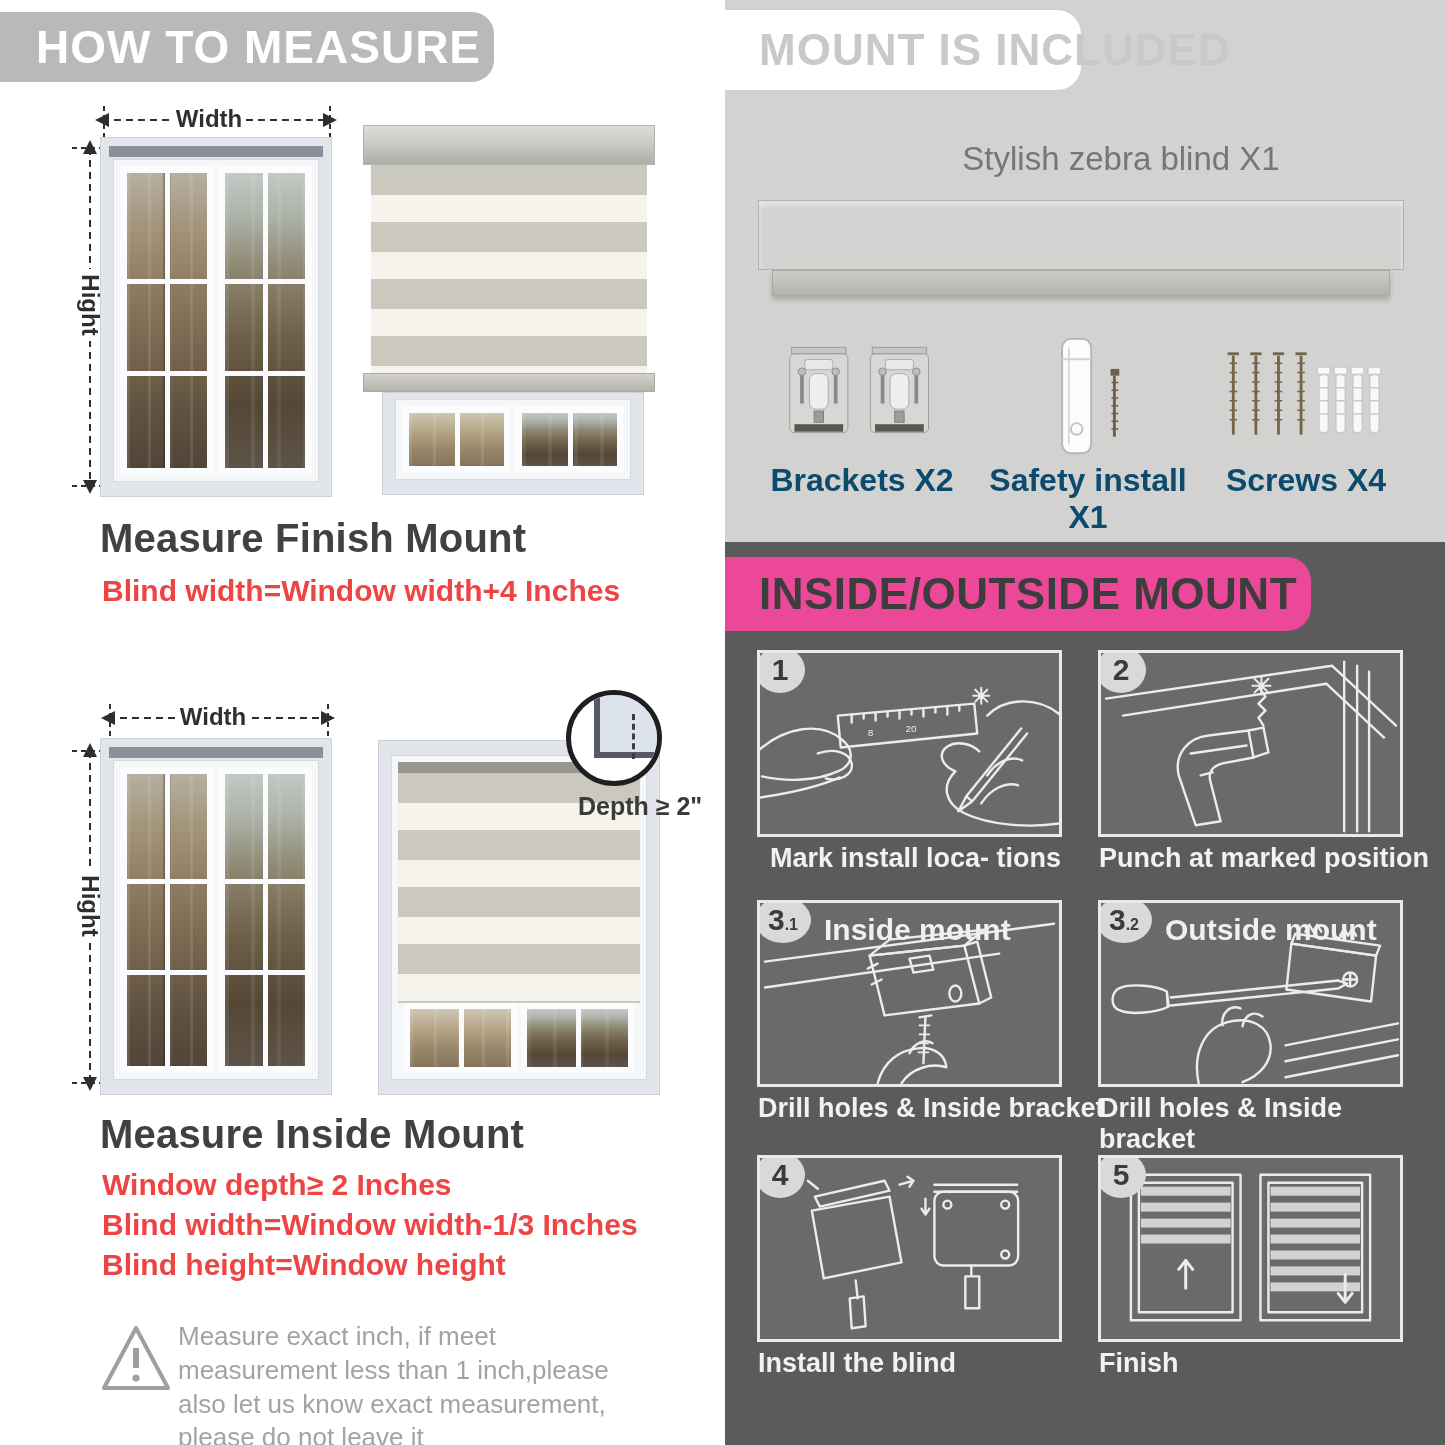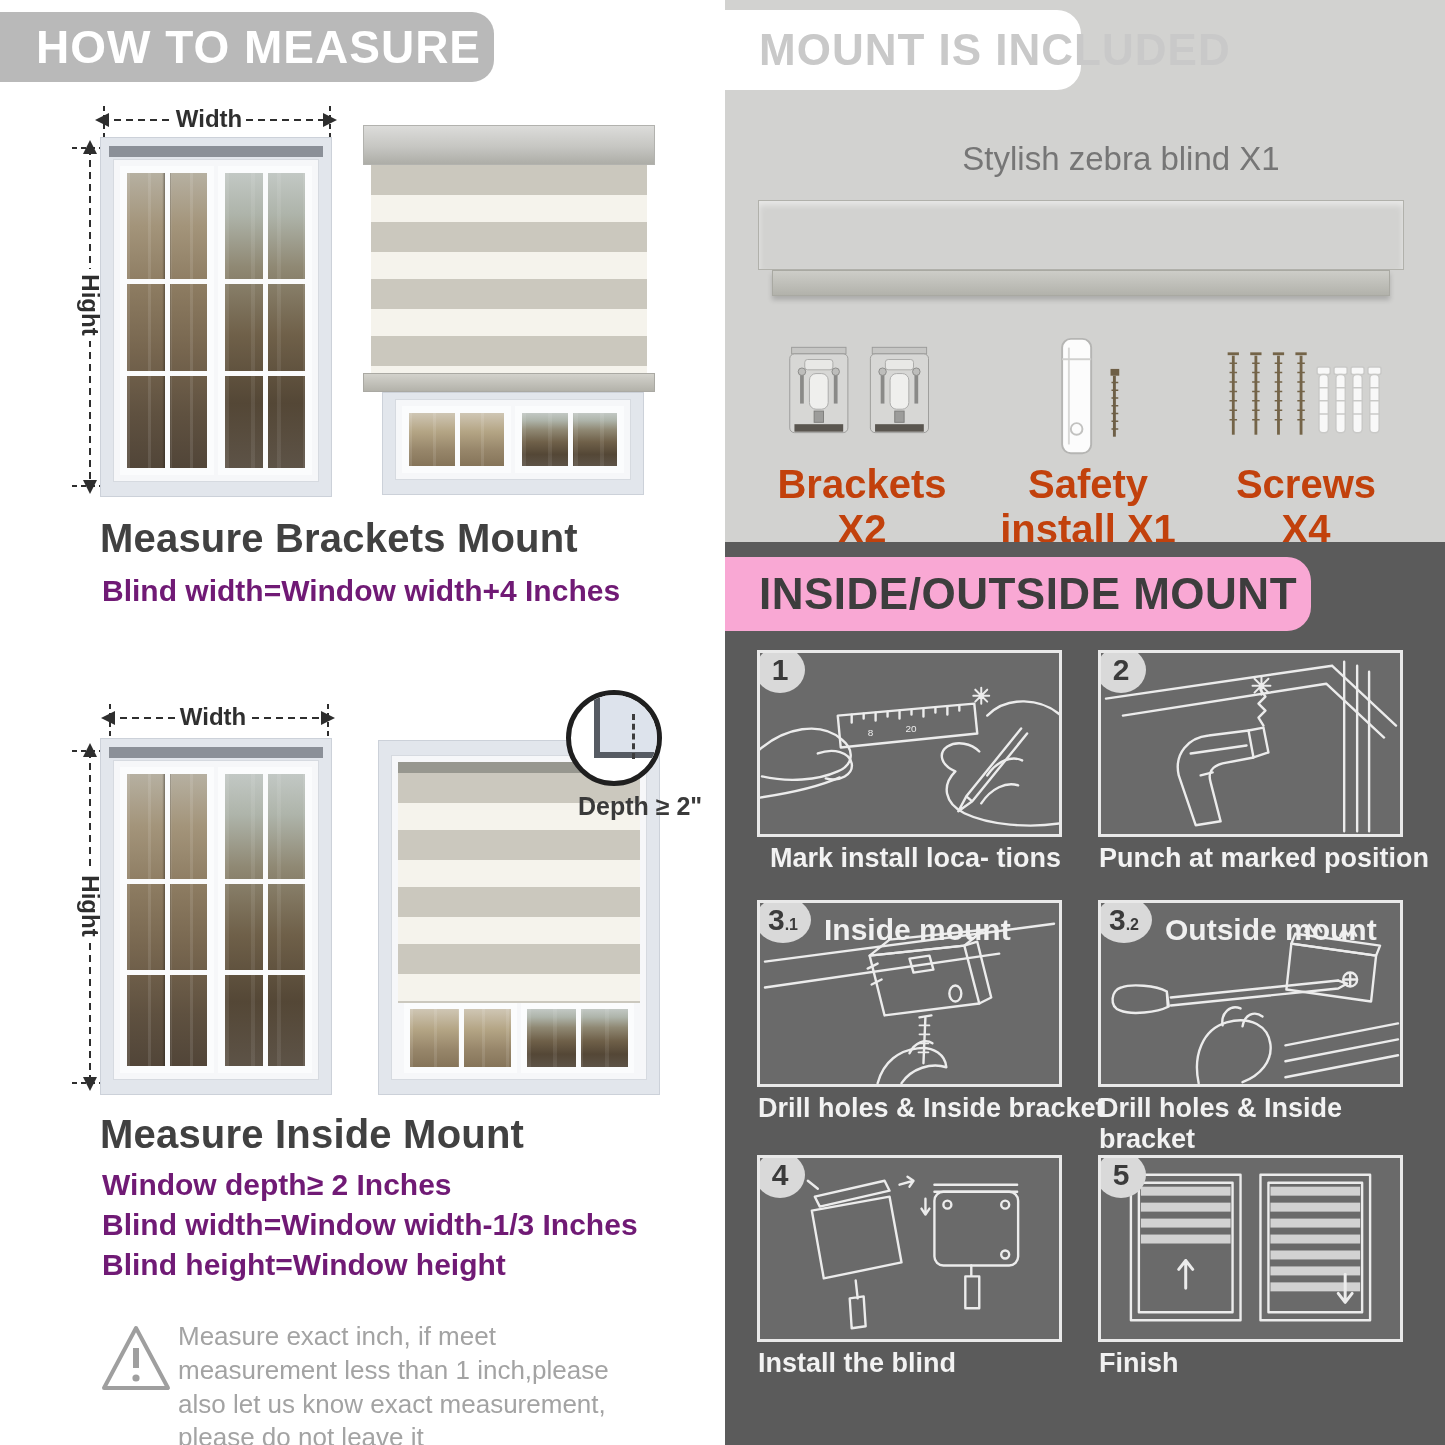--- a/index.html
+++ b/index.html
@@ -6,26 +6,26 @@
   #canvas{position:relative;width:1445px;height:1445px;background:#ffffff;overflow:hidden;
           font-family:"Liberation Sans",sans-serif;}
   .abs{position:absolute;}
   
   .banner-left{left:0;top:12px;width:494px;height:70px;background:#b9b9b9;
     border-radius:0 22px 22px 0;color:#ffffff;font-size:46px;font-weight:bold;
     line-height:70px;padding-left:36px;letter-spacing:1px;box-sizing:border-box;}
   .banner-right{left:725px;top:10px;width:356px;height:80px;background:#ffffff;
     border-radius:0 24px 24px 0;color:#c9c9c9;font-size:44px;font-weight:bold;
     line-height:80px;padding-left:34px;letter-spacing:1px;box-sizing:border-box;white-space:nowrap;}
-  .banner-mount{left:725px;top:557px;width:586px;height:74px;background:#f9a8d4;
+  .banner-mount{left:725px;top:557px;width:586px;height:74px;background:#ec4899;
     border-radius:0 24px 24px 0;color:#3d3d3d;font-size:44px;font-weight:bold;
     line-height:74px;padding-left:34px;letter-spacing:.5px;box-sizing:border-box;white-space:nowrap;}
   
   .heading{font-size:40px;font-weight:bold;color:#414141;letter-spacing:.2px;}
-  .formula{font-size:30px;font-weight:bold;color:#701a75;}
+  .formula{font-size:30px;font-weight:bold;color:#ef4444;}
   .dim-label{font-size:24px;font-weight:bold;color:#2f2f2f;background:#ffffff;
     text-align:center;line-height:26px;}
   .depth-label{font-size:25px;font-weight:bold;color:#3a3a3a;}
   .warn-text{font-size:26px;color:#a3a3a3;line-height:1.3;}
   
   .win{background:#e2e6ec;border:1px solid #ccd1d9;box-sizing:border-box;}
   .lintel{position:absolute;left:8px;right:8px;top:8px;height:11px;background:#8b9098;}
   .opening{position:absolute;left:12px;right:12px;top:21px;bottom:14px;background:#f6f7f9;
     border:1px solid #d6dae0;}
   .door{position:absolute;top:6px;bottom:6px;border:7px solid #fbfcfd;
@@ -58,21 +58,21 @@
   
   .right-top{left:725px;top:0;width:720px;height:542px;background:#d2d2d0;}
   .dark-sec{left:725px;top:542px;width:720px;height:903px;background:#5b5b5b;}
   .stylish{left:725px;top:140px;width:720px;text-align:center;font-size:33px;font-weight:normal;color:#767676;margin-left:36px;}
   .bar-main{left:758px;top:200px;width:646px;height:70px;
     background:linear-gradient(180deg,#dedemd 0%,#d8d8d4 0%,#c6c6c1 55%,#b0b0a9 100%);
     border:1px solid #b1b1ab;box-sizing:border-box;box-shadow:inset 0 4px 6px rgba(255,255,255,.5);}
   .bar-low{left:772px;top:270px;width:618px;height:26px;
     background:linear-gradient(180deg,#cdcdc8 0%,#b2b2ab 100%);
     border:1px solid #a9a9a2;box-sizing:border-box;box-shadow:0 4px 5px rgba(0,0,0,.18);}
-  .item-label{font-size:40px;font-weight:bold;color:#c2410c;text-align:center;}
+  .item-label{font-size:32px;font-weight:bold;color:#0c4a6e;text-align:center;}
   
   .panel{width:305px;height:187px;background:#6a6a6a;border:3px solid #e9e9e9;box-sizing:border-box;overflow:hidden;}
   .badge{position:absolute;left:-5px;top:-6px;width:50px;height:46px;background:#d9d9d9;
     border-radius:50%;color:#3b3b3b;font-weight:bold;font-size:30px;
     display:flex;align-items:center;justify-content:center;}
   .badge .sub{font-size:16px;margin-top:10px;}
   .step-title{position:absolute;left:64px;top:10px;font-size:30px;font-weight:bold;color:#f0f0f0;}
   .caption{font-size:27px;font-weight:bold;color:#f2f2f2;}
   .art{position:absolute;inset:0;}
   svg{display:block;}
@@ -131,21 +131,21 @@
         <div class="glass g-warm"></div>
         <div class="mull-v"></div>
       </div>
       <div class="door door-r">
         <div class="glass g-right"></div>
         <div class="mull-v"></div>
       </div>
     </div>
   </div>
 
-  <div class="abs heading" style="left:100px;top:516px;">Measure Brackets Mount</div>
+  <div class="abs heading" style="left:100px;top:516px;">Measure Finish Mount</div>
   <div class="abs formula" style="left:102px;top:574px;">Blind width=Window width+4 Inches</div>
 
   <svg class="abs" style="left:98px;top:702px;" width="240" height="46" viewBox="0 0 240 46">
     <line x1="10" y1="16" x2="230" y2="16" stroke="#2e2e2e" stroke-width="2" stroke-dasharray="7 5"></line>
     <path d="M3,16 L17,9 L17,23 Z" fill="#2e2e2e"></path>
     <path d="M237,16 L223,9 L223,23 Z" fill="#2e2e2e"></path>
     <line x1="12" y1="2" x2="12" y2="44" stroke="#2e2e2e" stroke-width="2" stroke-dasharray="5 4"></line>
     <line x1="230" y1="2" x2="230" y2="44" stroke="#2e2e2e" stroke-width="2" stroke-dasharray="5 4"></line>
   </svg>
   <div class="abs dim-label" style="left:176px;top:704px;width:74px;height:26px;">Width</div>

